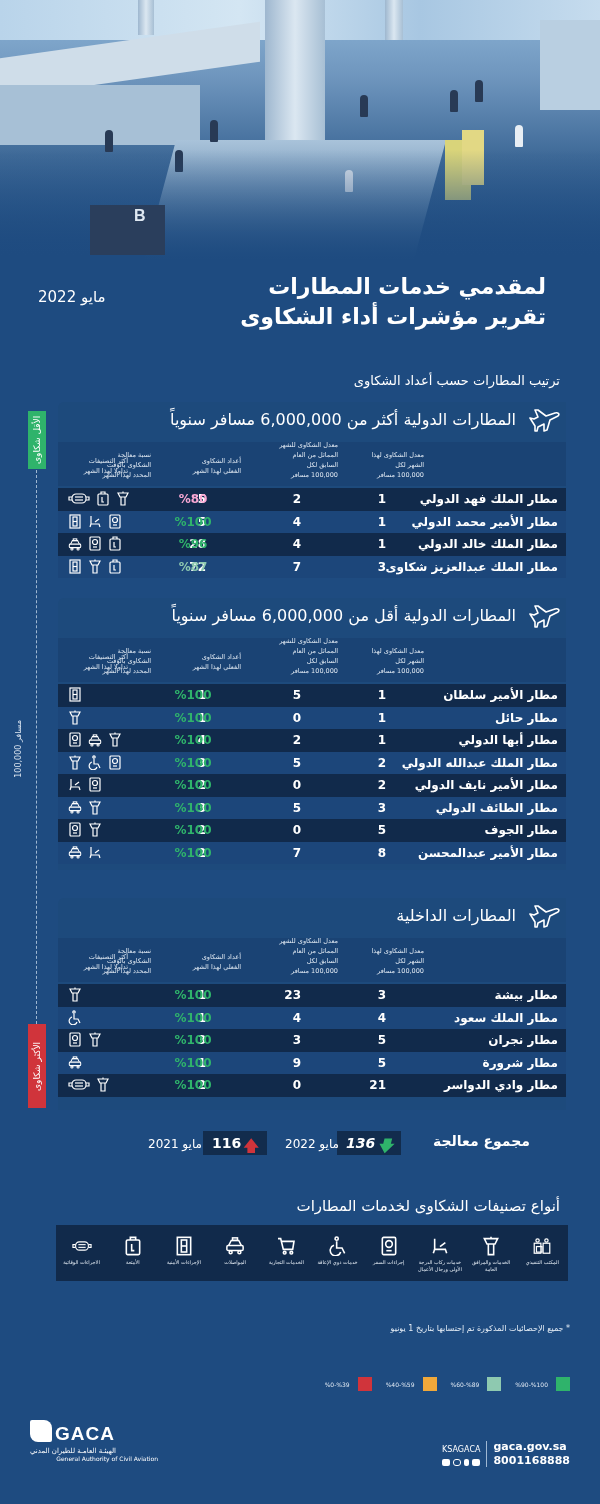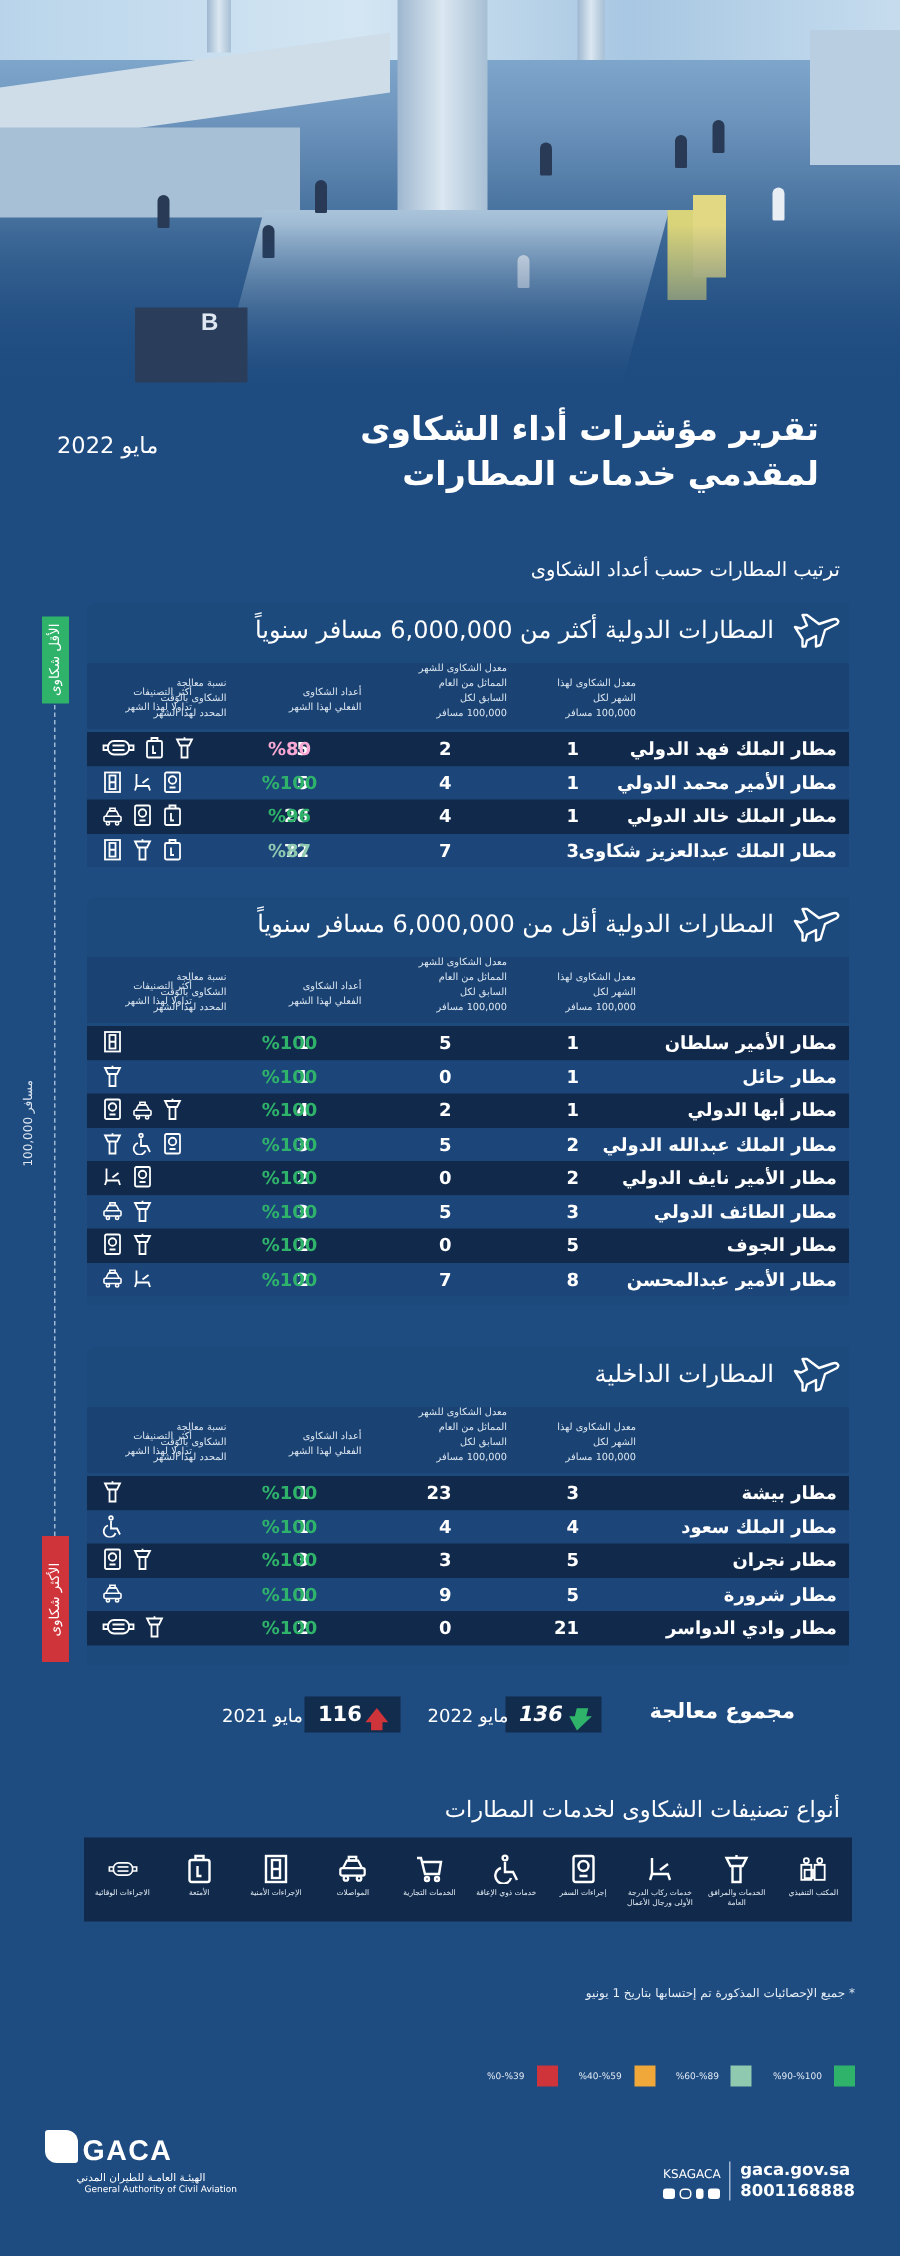--- a/index.html
+++ b/index.html
@@ -56,21 +56,21 @@
   .cat svg { width:20px; height:20px; }
   .cat span { font-size:5px; line-height:7px; direction:rtl; margin-top:3px; color:#e6eef6; }
 
   .notes { position:absolute; right:30px; top:1318px; direction:rtl; text-align:right; font-size:8px; line-height:22px; color:#e6eef6; }
   .legend { position:absolute; right:30px; top:1377px; display:flex; flex-direction:row-reverse; gap:14px; align-items:center; }
   .leg { display:flex; flex-direction:row-reverse; align-items:center; gap:8px; font-size:6px; color:#dfe8f2; }
   .sw { width:14px; height:14px; display:inline-block; }
 
   .logo { position:absolute; left:30px; top:1420px; }
   .logo .g { font-family:"Liberation Sans",sans-serif; font-weight:bold; font-size:19px; letter-spacing:1px; }
-  .logo .ar { font-size:7px; margin-top:2px; text-align:center; direction:rtl; width:128px; }
+  .logo .ar { font-size:7px; margin-top:2px; text-align:left; direction:rtl; width:128px; }
   .logo .en { font-size:6px; text-align:right; width:128px; }
   .contact { position:absolute; right:30px; top:1440px; display:flex; align-items:center; gap:6px; }
   .contact .left { text-align:right; font-size:8px; line-height:14px; }
   .contact .sep { width:1px; height:26px; background:#9fb8d3; }
   .contact .right { font-size:11px; font-weight:bold; line-height:14px; }
   .social { display:flex; gap:3px; justify-content:flex-end; margin-top:2px; }
   .social i { display:inline-block; width:8px; height:7px; background:#fff; border-radius:2px; }
 </style>
 </head>
 <body>
@@ -94,22 +94,22 @@
   <div class="person" style="left:515px;top:125px;background:#e8eef4;"></div>
   <div class="counter" style="left:445px;top:140px;width:26px;height:60px;background:#d9d47a;"></div>
   <div class="counter" style="left:462px;top:130px;width:22px;height:55px;background:#e2d884;"></div>
   <div class="fade"></div>
   <div class="sign">
       <span>B</span>
     </div>
 </div>
 
 <div class="title">
+  <div>لمقدمي خدمات المطارات</div>
   <div>تقرير مؤشرات أداء الشكاوى</div>
-  <div>لمقدمي خدمات المطارات</div>
 </div>
 <div class="date">مايو 2022</div>
 <div class="subtitle">ترتيب المطارات حسب أعداد الشكاوى</div>
 
 <div class="side-badge" style="top:411px;height:58px;background:#2fb36b;">
   <span>الأقل شكاوى</span>
 </div>
 <div class="dash" style="top:470px;height:554px;"></div>
 <div class="side-label">100,000 مسافر</div>
 <div class="side-badge" style="top:1024px;height:84px;background:#d0343b;">

